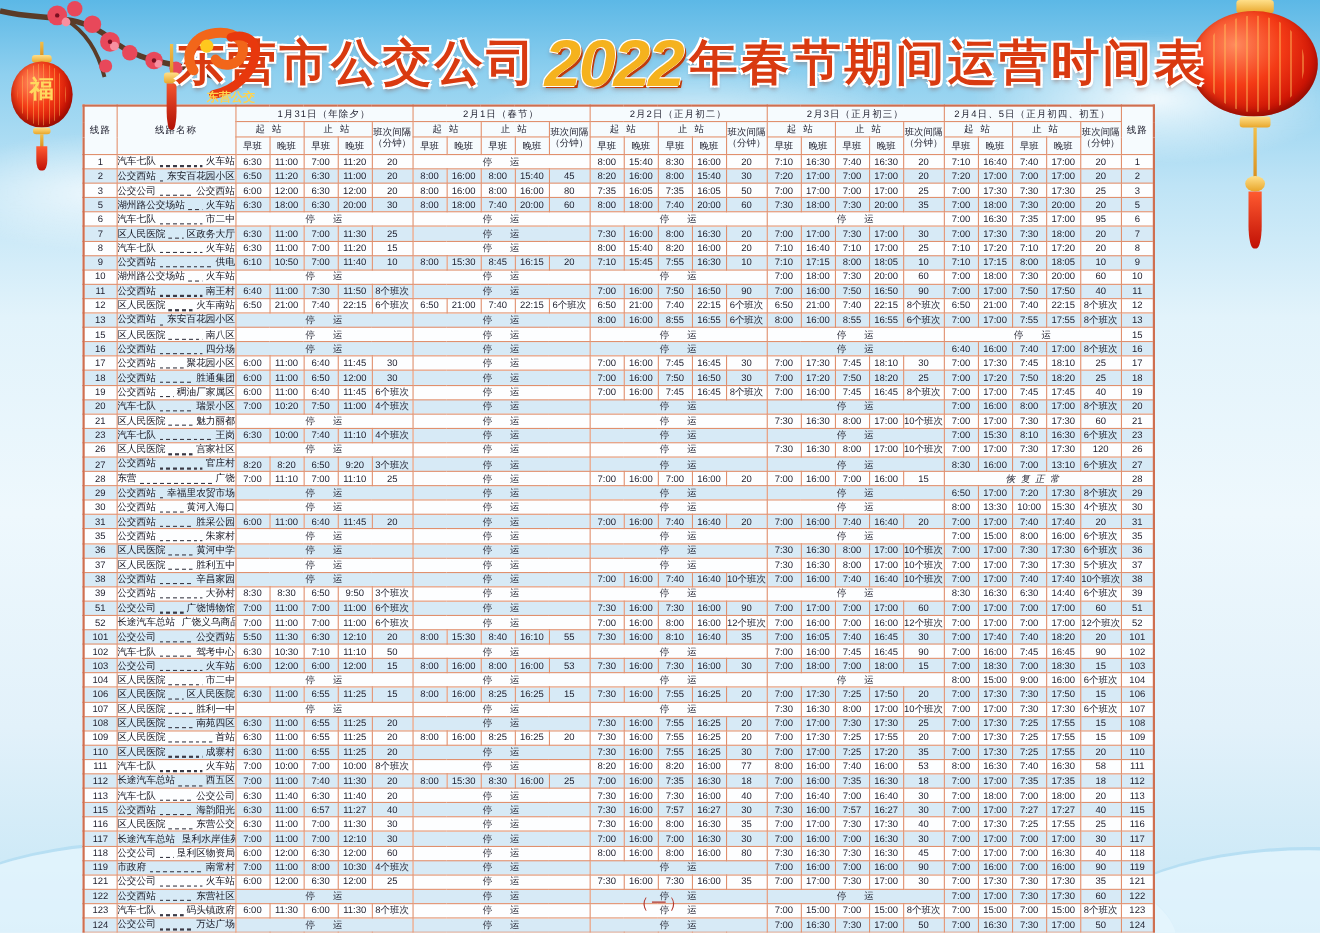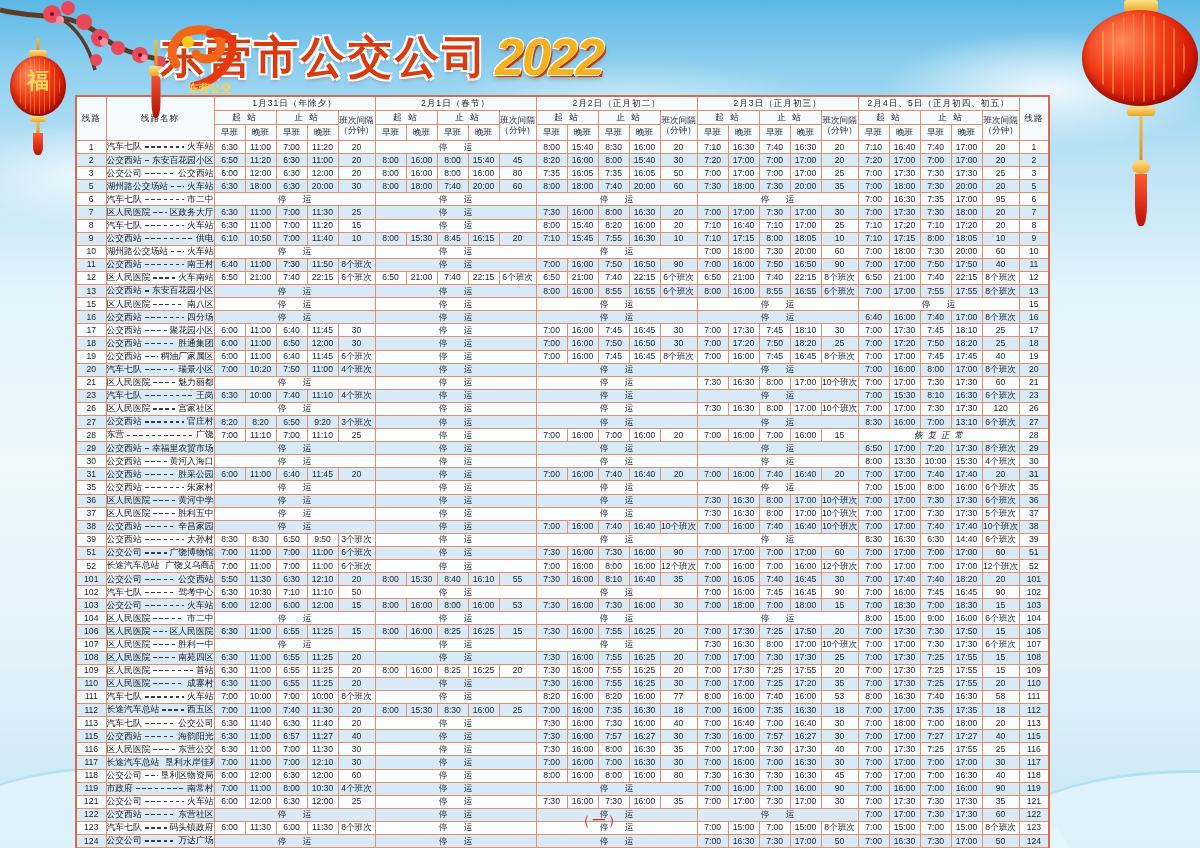--- a/index.html
+++ b/index.html
@@ -4,21 +4,21 @@
 <style>
   html,body{margin:0;padding:0;}
   body{width:1200px;height:848px;overflow:hidden;font-family:"Liberation Sans",sans-serif;}
   #stage{position:relative;width:1200px;height:848px;overflow:hidden;
     background:linear-gradient(180deg,#5cb8e6 0%,#8fd0ef 8%,#bfe4f6 20%,#e2f3fb 34%,#eef8fd 55%,#e2f1fa 78%,#cfeaf7 92%,#c3e4f4 100%);}
   .cloud{position:absolute;border-radius:50%;filter:blur(2px);}
   
   #title-row{position:absolute;left:160px;top:22px;width:900px;height:70px;display:flex;align-items:center;z-index:5;}
   .title-main{font-size:44px;font-weight:bold;color:#d93a10;letter-spacing:3px;white-space:nowrap;
     text-shadow:-2px -2px 0 #fff,2px -2px 0 #fff,-2px 2px 0 #fff,2px 2px 0 #fff,0 3px 4px rgba(120,30,0,.35);}
-  .title-year{font-size:52px;font-weight:bold;font-style:italic;color:#f5b21e;margin:12px 6px;letter-spacing:-2px;
+  .title-year{font-size:60px;font-weight:bold;font-style:italic;color:#f5b21e;margin:12px 6px;letter-spacing:-2px;
     text-shadow:-1px -1px 0 #fff,1px -1px 0 #fff,-1px 1px 0 #fff,2px 2px 0 #c03a0a,0 3px 5px rgba(120,30,0,.4);}
   #logo{position:absolute;left:158px;top:20px;width:92px;height:76px;z-index:6;}
   
   .lantern{position:absolute;z-index:4;}
   .lan-body{position:relative;border-radius:50%;
     background:radial-gradient(ellipse at 35% 32%,#ff8a5e 0%,#f43b16 40%,#d01505 70%,#8f0c04 100%);
     box-shadow:inset 0 -4px 8px rgba(90,5,0,.5);}
   .lan-lines{position:absolute;inset:4% 10%;border-radius:50%;
     background:repeating-linear-gradient(90deg,rgba(255,200,120,.0) 0 9%,rgba(255,190,90,.45) 9% 11%);}
   .lan-cap{position:absolute;left:50%;transform:translateX(-50%);background:linear-gradient(180deg,#ffe08a,#e8a62a);border-radius:3px;}
@@ -34,21 +34,21 @@
   thead th{background:#f6fbfe;}
   th.date{color:#cf2b18;font-weight:bold;font-size:10px;height:13px;letter-spacing:1px;}
   th.sub{font-weight:bold;font-size:9px;height:13px;letter-spacing:2px;color:#222;}
   th.shift{font-weight:bold;font-size:9px;height:15px;color:#222;}
   th.iv2{font-weight:bold;font-size:8.6px;letter-spacing:0;line-height:1.15;color:#222;}
   th.corner{font-weight:bold;font-size:9.5px;color:#222;letter-spacing:1px;}
   tbody td{height:12.1px;background:#fdfeff;}
   tbody tr.alt td{background:#d7eaf6;}
   td.route{font-weight:bold;font-size:9px;}
   td.name{padding:0 3px;}
-  .nm{display:flex;align-items:center;width:100%;}
+  .nm{display:flex;align-items:flex-end;width:100%;}
   .nm span{font-size:8.8px;color:#141420;}
   .dash{flex:1;height:1.2px;margin:0 3px;background:repeating-linear-gradient(90deg,#3a3a46 0 3.5px,transparent 3.5px 6.2px);}
   td.susp{letter-spacing:1.9em;text-indent:1.9em;font-size:9px;color:#222;}
   td.resume{letter-spacing:.55em;text-indent:.55em;font-size:9px;color:#222;font-style:italic;}
   td.iv{font-size:8.3px;}
   
   #page-foot{position:absolute;left:0;right:0;bottom:18px;text-align:center;z-index:5;
     font-size:14px;color:#b3352a;letter-spacing:2px;}
   
   .wave{position:absolute;border-radius:50%;border-top:3px solid rgba(150,205,235,.55);background:rgba(230,246,253,.75);}
@@ -124,20 +124,21 @@
   <svg id="logo" viewBox="0 0 92 76">
     <path d="M18,44 C8,30 18,12 38,10 C58,8 66,20 62,30 C58,40 44,42 38,34" fill="none" stroke="#f2661a" stroke-width="9" stroke-linecap="round"></path>
     <path d="M52,14 C64,10 76,16 74,30 C72,46 56,62 36,66" fill="none" stroke="#e8380d" stroke-width="8" stroke-linecap="round"></path>
     <circle cx="30" cy="22" r="6" fill="#ffc81e"></circle>
     <text x="52" y="72" font-size="11" fill="#ffd34d" font-weight="bold" text-anchor="middle">东营公交</text>
   </svg>
 
   <div id="title-row">
     <span class="title-main">东营市公交公司</span>
     <span class="title-year">2022</span>
+    <span class="title-main">年春节期间运营时间表</span>
   </div>
 
   <div id="board">
     <table class="bus">
       <colgroup>
         <col style="width:30px">
           <col style="width:108px">
         <col style="width:31px">
           <col style="width:31px">
           <col style="width:31px">

